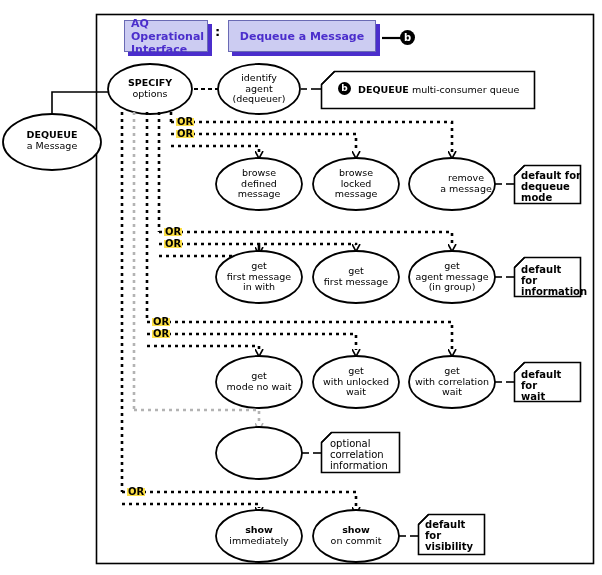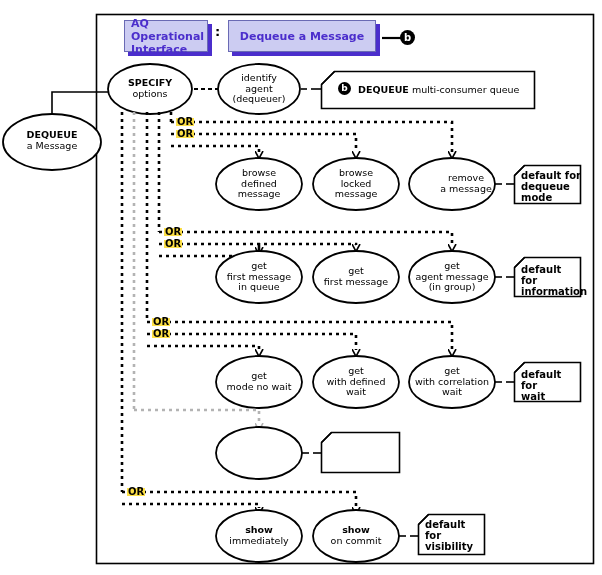--- a/index.html
+++ b/index.html
@@ -186,21 +186,21 @@
   </div>
   <div class="notelabel" style="left:521px;top:170px;width:60px;">
     <span>default for</span><br>
     <span>dequeue</span><br>
     <span>mode</span>
   </div>
 
   <div class="nodelabel" style="left:209px;top:261px;width:100px;">
     <span>get</span><br>
     <span>first message</span><br>
-    <span>in queue</span>
+    <span>in with</span>
   </div>
   <div class="nodelabel" style="left:306px;top:266px;width:100px;">
     <span>get</span><br>
     <span>first message</span>
   </div>
   <div class="nodelabel" style="left:402px;top:261px;width:100px;">
     <span>get</span><br>
     <span>agent message</span><br>
     <span>(in group)</span>
   </div>
@@ -209,34 +209,39 @@
     <span>for</span><br>
     <span>information</span>
   </div>
 
   <div class="nodelabel" style="left:209px;top:371px;width:100px;">
     <span>get</span><br>
     <span>mode no wait</span>
   </div>
   <div class="nodelabel" style="left:306px;top:366px;width:100px;">
     <span>get</span><br>
-    <span>with defined</span><br>
+    <span>with unlocked</span><br>
     <span>wait</span>
   </div>
   <div class="nodelabel" style="left:402px;top:366px;width:100px;">
     <span>get</span><br>
     <span>with correlation</span><br>
     <span>wait</span>
   </div>
   <div class="notelabel" style="left:521px;top:369px;width:60px;">
     <span>default</span><br>
     <span>for</span><br>
     <span>wait</span>
   </div>
 
+  <div class="notelabel" style="left:330px;top:438px;width:70px;font-weight:normal;">
+    <span>optional</span><br>
+    <span>correlation</span><br>
+    <span>information</span>
+  </div>
 
   <div class="nodelabel" style="left:209px;top:525px;width:100px;">
     <b>show</b><br>
     <span>immediately</span>
   </div>
   <div class="nodelabel" style="left:306px;top:525px;width:100px;">
     <b>show</b><br>
     <span>on commit</span>
   </div>
   <div class="notelabel" style="left:425px;top:519px;width:60px;">

